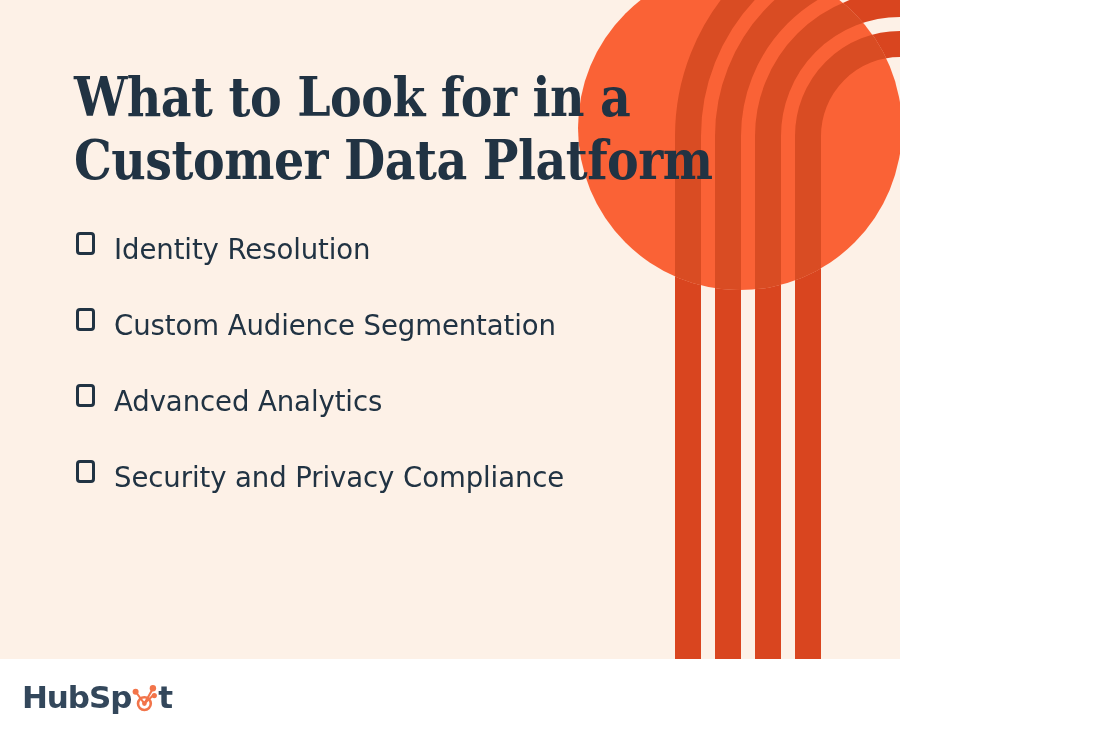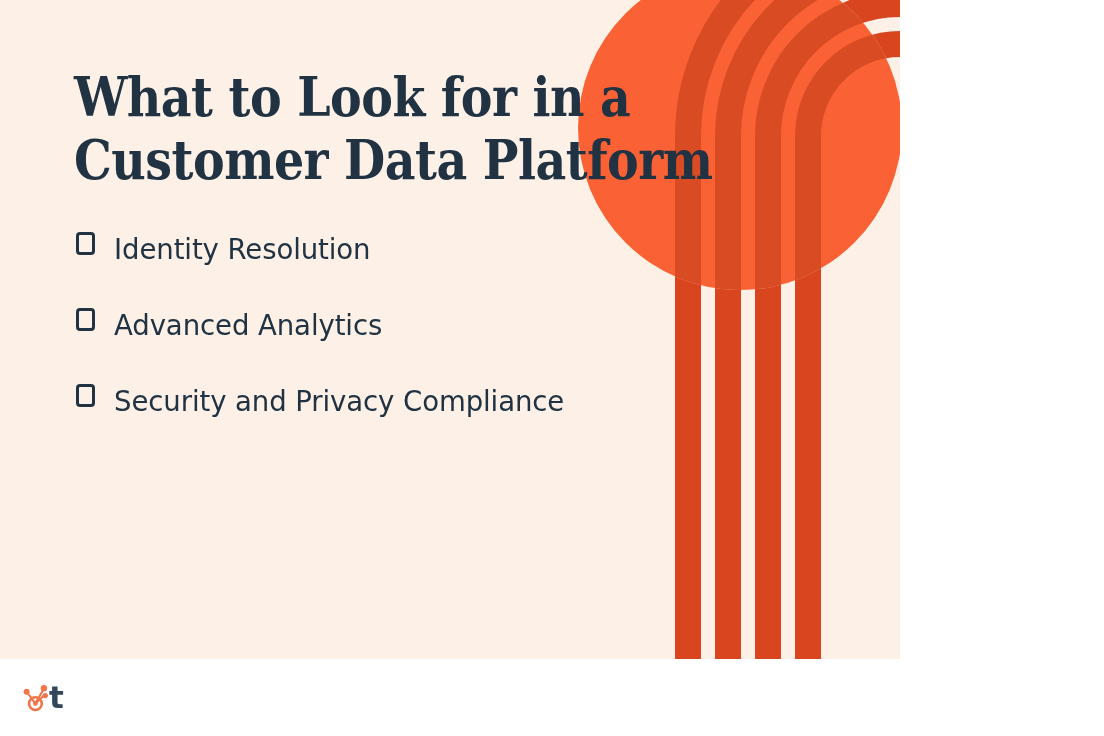--- a/index.html
+++ b/index.html
@@ -197,37 +197,42 @@
       </h1>
 
       <ul class="checklist">
 
         <li class="check-item">
           <span class="checkbox"></span>
           <span class="check-label">Identity Resolution</span>
         </li>
 
 
+        <li class="check-item">
+          <span class="checkbox"></span>
+          <span class="check-label">Custom Audience Segmentation</span>
+        </li>
 
         <li class="check-item">
           <span class="checkbox"></span>
           <span class="check-label">Advanced Analytics</span>
         </li>
 
         <li class="check-item">
           <span class="checkbox"></span>
           <span class="check-label">Security and Privacy Compliance</span>
         </li>
 
       </ul>
     </div>
   </div>
 
   <div class="footer">
     <div class="logo">
+      <span class="logo-text">HubSp</span>
       <span class="logo-mark">
         <svg width="27" height="31" viewBox="0 0 27 31" xmlns="http://www.w3.org/2000/svg">
 
           <g stroke="#F2744A" stroke-width="2.1" fill="none">
             <line x1="13.4" y1="20.6" x2="21.4" y2="6.4"></line>
             <line x1="13.4" y1="20.6" x2="22.0" y2="12.4"></line>
             <line x1="13.4" y1="20.6" x2="5.6" y2="10.0"></line>
           </g>
 
           <circle cx="13.4" cy="20.6" r="6.4" fill="none" stroke="#F2744A" stroke-width="2.6"></circle>

